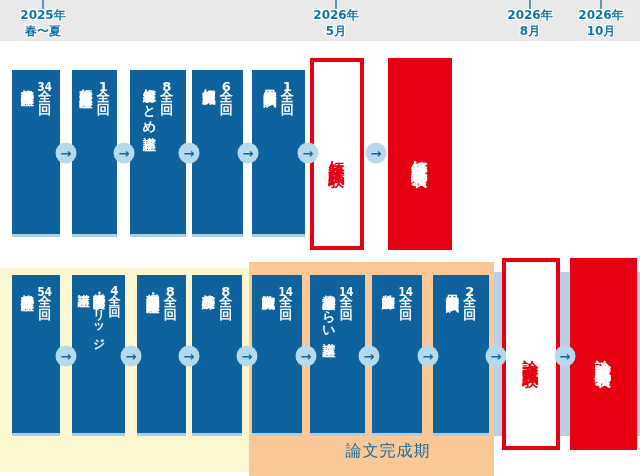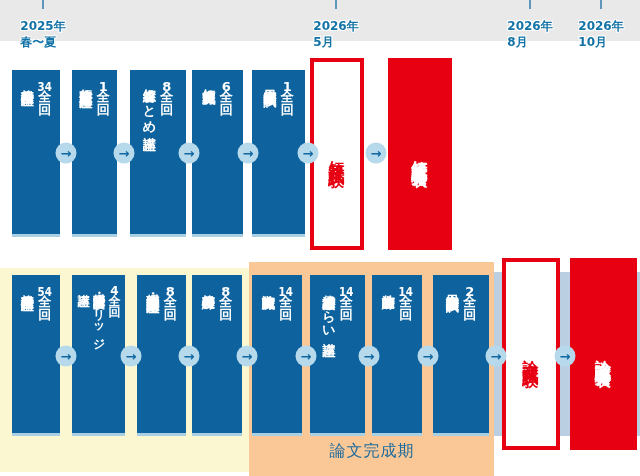--- a/index.html
+++ b/index.html
@@ -2,23 +2,23 @@
 <html><head>
 <meta charset="utf-8">
 <style>
   html,body{margin:0;padding:0;}
   body{font-family:"DejaVu Sans",sans-serif;background:#fff;}
   .stage{position:relative;width:640px;height:476px;background:#ffffff;overflow:hidden;}
 
   
   .header{position:absolute;left:0;top:0;width:640px;height:41px;background:#e9e9e9;}
   .tick{position:absolute;top:0;width:2px;height:9px;background:#5e97ba;}
-  .date{position:absolute;top:8px;transform:translateX(-50%);text-align:left;
+  .date{position:absolute;top:8px;transform:translateX(-50%);text-align:center;
         font-size:12px;font-weight:bold;color:#1373a6;line-height:1.3;
-        text-shadow:1px 1px 0 #fff,-1px -1px 0 #fff,1px -1px 0 #fff,-1px 1px 0 #fff;white-space:nowrap;margin-top:11px;}
+        text-shadow:1px 1px 0 #fff,-1px -1px 0 #fff,1px -1px 0 #fff,-1px 1px 0 #fff;white-space:nowrap;}
 
   
   .band{position:absolute;}
   .band-yellow{left:0;top:268px;width:249px;height:204px;background:#fbf8d1;}
   .band-orange{left:249px;top:262px;width:245px;height:214px;background:#fac897;}
   .band-blue{left:494px;top:272px;width:146px;height:164px;background:#bad0e2;}
 
   
   .course{position:absolute;background:#0e639e;border-bottom:3px solid #a9cfe3;
           color:#fff;display:flex;justify-content:center;box-sizing:border-box;z-index:2;}
@@ -156,15 +156,15 @@
   <div class="arrow" style="left:66px;top:356px">→</div>
   <div class="arrow" style="left:131px;top:356px">→</div>
   <div class="arrow" style="left:189px;top:356px">→</div>
   <div class="arrow" style="left:247px;top:356px">→</div>
   <div class="arrow" style="left:306px;top:356px">→</div>
   <div class="arrow" style="left:369px;top:356px">→</div>
   <div class="arrow" style="left:428px;top:356px">→</div>
   <div class="arrow" style="left:496px;top:356px">→</div>
   <div class="arrow" style="left:565px;top:356px">→</div>
 
-  <div class="period" style="left:372px">論文完成期</div>
+  <div class="period" style="left:388px">論文完成期</div>
 
 </div>
 
 </body></html>

